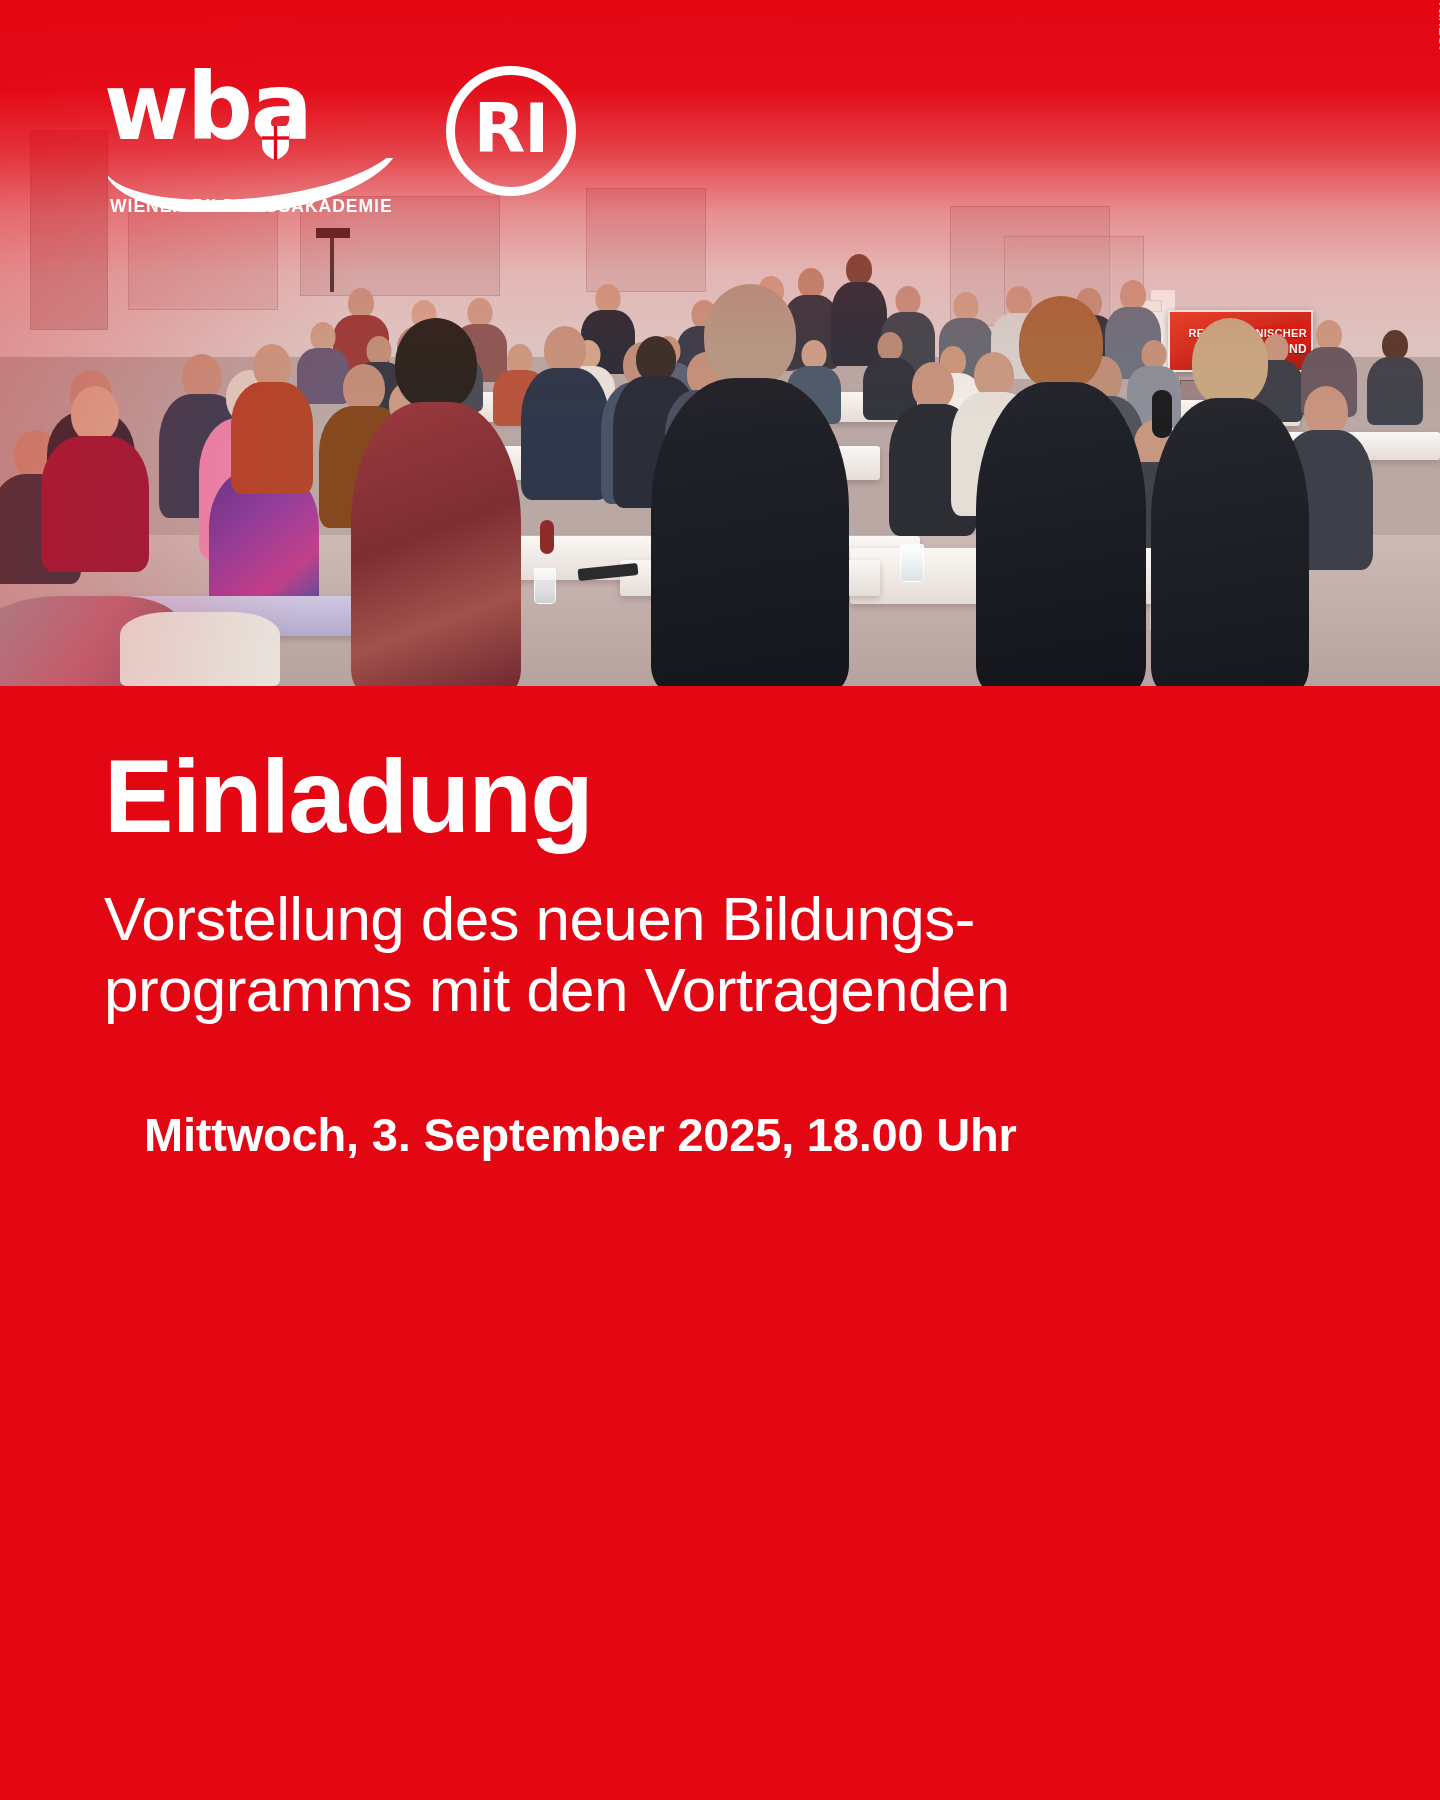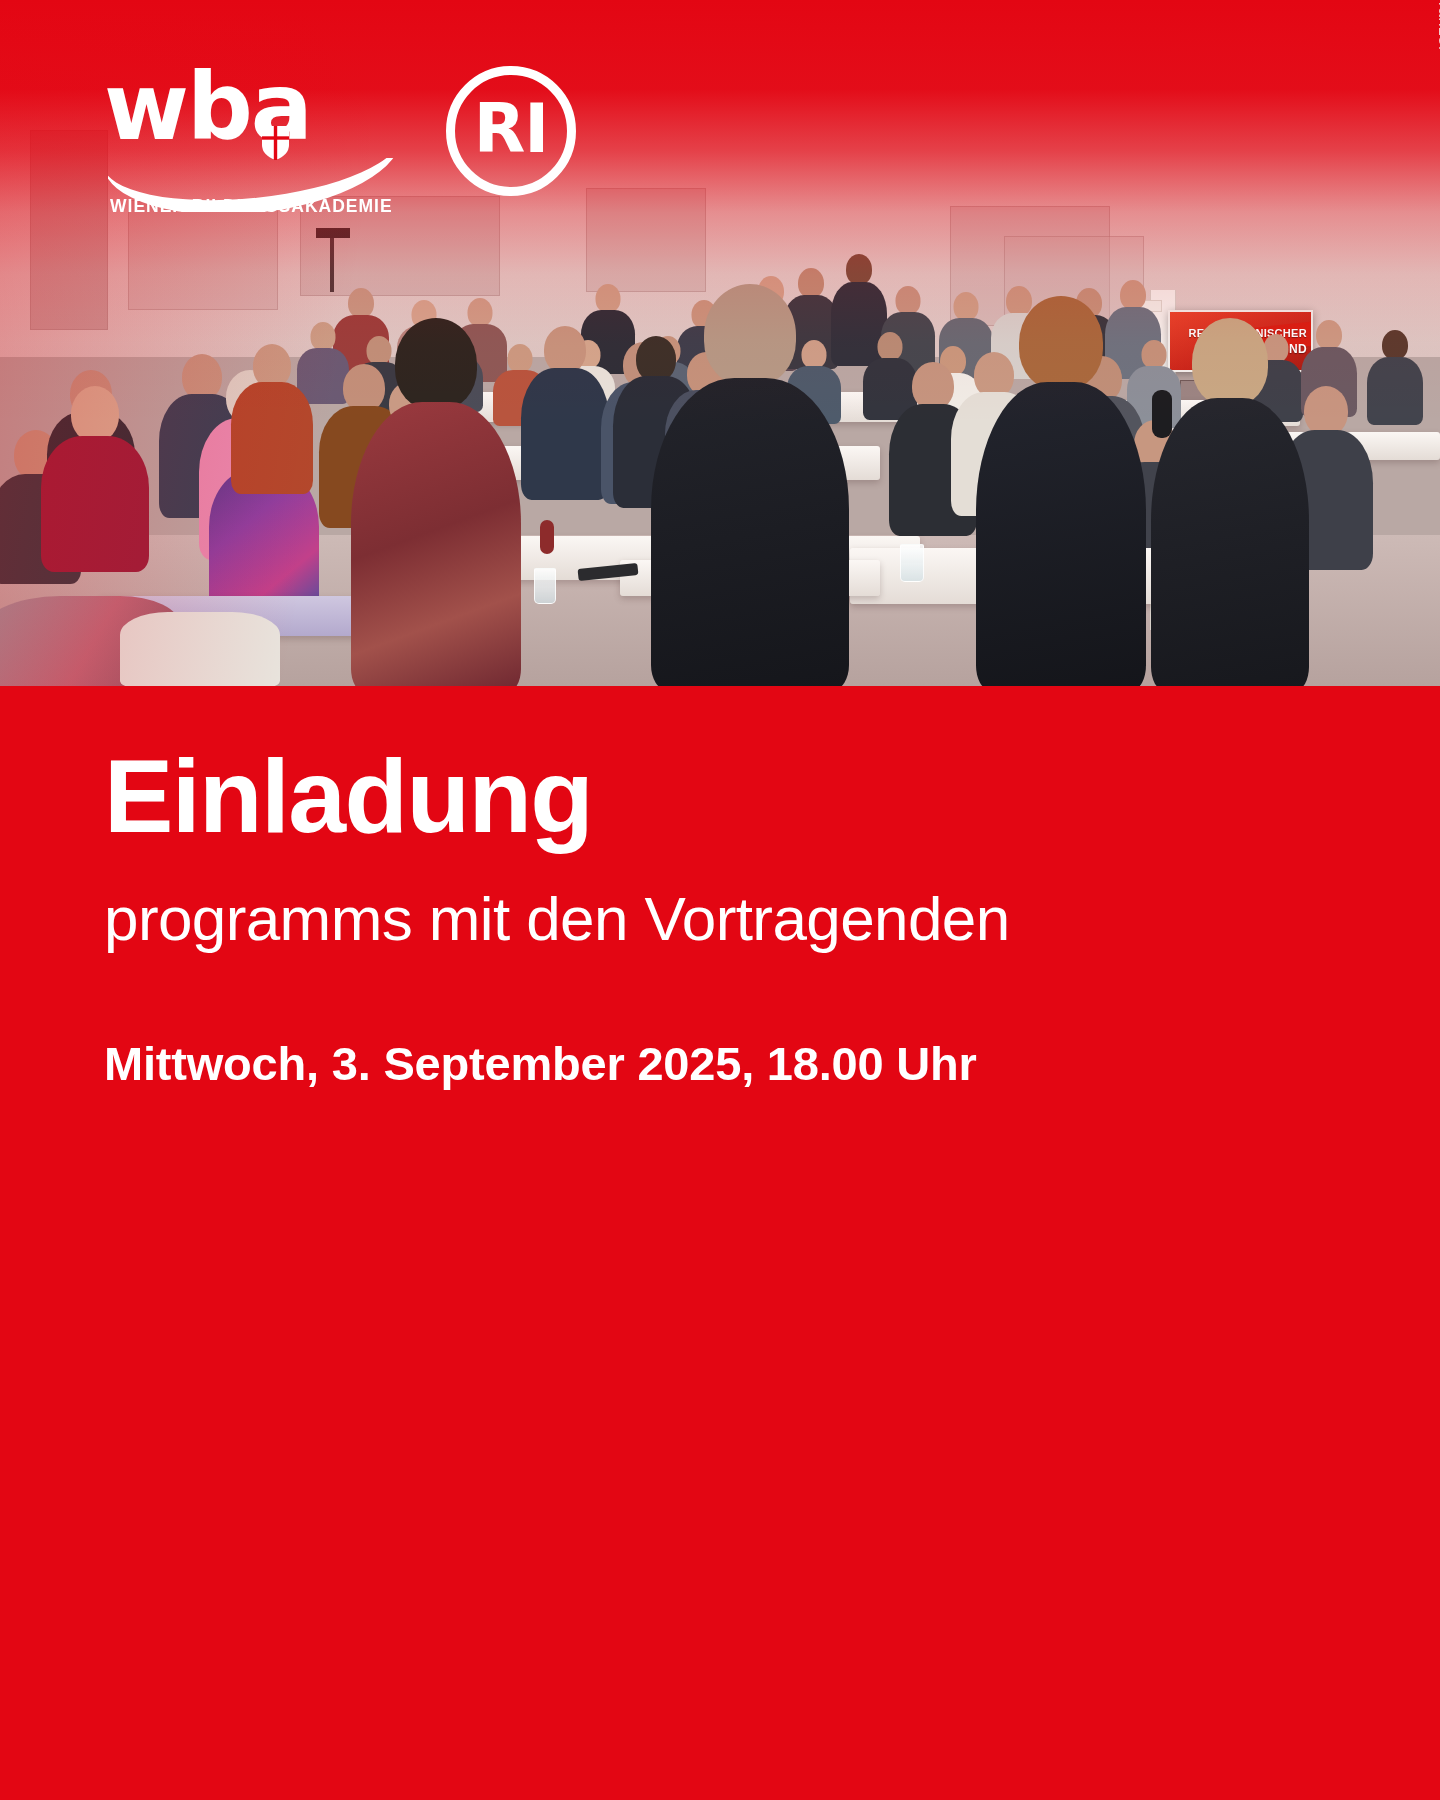--- a/index.html
+++ b/index.html
@@ -182,21 +182,21 @@
     font-size:104px; font-weight:normal; color:#fff;
     line-height:1.06; letter-spacing:-1.4px;
     margin-top:2px;
   }
   .sub {
     margin-top:34px;
     font-size:62px; font-weight:normal; color:#fff;
     line-height:1.14; letter-spacing:-.6px;
   }
   .sub span { display:block; }
-  .details { margin-top:78px; }
+  .details { margin-top:78px;margin-left:40px; }
   .details .d {
     font-size:47px; color:#fff; line-height:1.32; letter-spacing:-.2px;
   }
   .details .d.bold { font-weight:bold; }
 </style>
 </head>
 <body>
 
 <div class="poster">
 
@@ -474,20 +474,21 @@
       <div class="ri-text">RI</div>
     </div>
 
     <div class="credit">© Richard Tanzer</div>
   </div>
 
   <div class="content">
     <h1 class="t1">Einladung</h1>
 
     <div class="sub">
+      <span>Vorstellung des neuen Bildungs-</span>
       <span>programms mit den Vortragenden</span>
     </div>
 
     <div class="details">
       <div class="d bold">Mittwoch, 3. September 2025, 18.00 Uhr</div>
     </div>
   </div>
 </div>
 
 </body></html>

